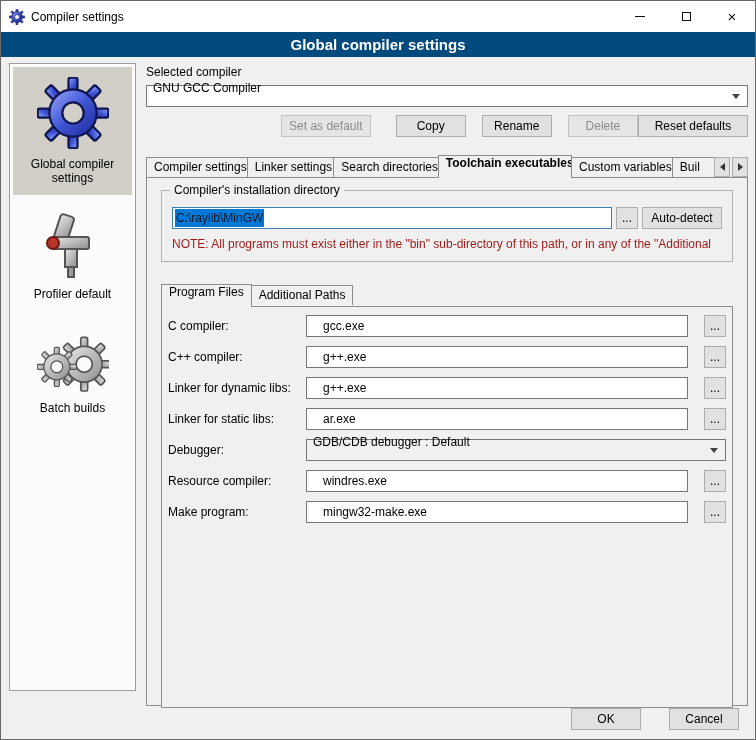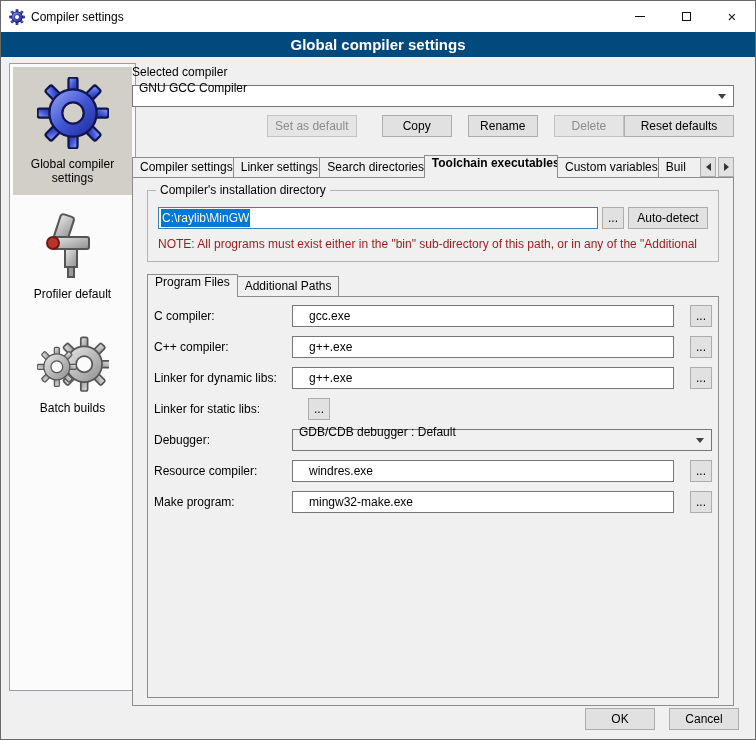--- a/index.html
+++ b/index.html
@@ -15,21 +15,21 @@
   .glyph-min{width:10px;height:1px;background:#111;display:block}
   .glyph-max{width:9px;height:9px;border:1px solid #111;display:block}
 
   .banner{height:25px;line-height:25px;background:#004a7e;color:#fff;text-align:center;font-weight:bold;font-size:15px}
 
   .sidebar{position:absolute;left:8px;top:62px;width:127px;height:628px;background:#fbfbfb;border:1px solid #999fa5;padding:3px;overflow:hidden}
   .side-item{display:flex;flex-direction:column;align-items:center;padding:10px 2px;margin-bottom:8px}
   .side-item.selected{background:#d2cfc8}
   .side-label{margin-top:8px;text-align:center;line-height:14px}
 
-  .main{position:absolute;left:131px;top:64px;width:602px}
+  .main{position:absolute;left:145px;top:64px;width:602px}
   .sect-label{height:14px;margin-bottom:6px}
   .combo{height:22px;background:#fff;border:1px solid #767676;display:flex;align-items:center;padding:0 22px 16px 6px;position:relative}
   .combo.gray{background:#f0f0f0}
   .combo.grow{flex:1}
   .combo .dd{position:absolute;right:7px;top:8px;width:0;height:0;border-left:4px solid transparent;border-right:4px solid transparent;border-top:5px solid #404040}
   .combo span{white-space:nowrap;overflow:hidden}
 
   .btn-row{display:flex;margin-top:8px;height:26px}
   .btn{height:22px;background:#e1e1e1;border:1px solid #acacac;display:flex;align-items:center;justify-content:center;white-space:nowrap;font-size:12px}
   .btn.disabled{color:#8b8b8b;background:#e5e5e5;border-color:#c3c3c3}
@@ -44,35 +44,35 @@
   .scroll-btn{width:16px;height:20px;background:#e1e1e1;border:1px solid #acacac;display:flex;align-items:center;justify-content:center}
   .tri-l{width:0;height:0;border-top:4px solid transparent;border-bottom:4px solid transparent;border-right:5px solid #333}
   .tri-r{width:0;height:0;border-top:4px solid transparent;border-bottom:4px solid transparent;border-left:5px solid #333}
 
   .tabpanel{border:1px solid #8c8c8c;background:#f0f0f0;height:529px;padding:12px 14px 10px;position:relative;z-index:1;margin-top:-1px}
 
   .groupbox{border:1px solid #b3b3b3;padding:16px 10px 10px;position:relative}
   .legend{position:absolute;top:-8px;left:8px;background:#f0f0f0;padding:0 4px;height:15px;line-height:15px}
   .dir-row{display:flex;height:22px}
   .dir-input{flex:1;background:#fff;border:1px solid #3c7fb1;display:flex;align-items:center;padding:0 2px;overflow:hidden}
-  .sel-text{background:#0078d7;color:#fef9c3;padding:2px 1px;white-space:nowrap}
+  .sel-text{background:#0078d7;color:#0f172a;padding:2px 1px;white-space:nowrap}
   .gap4{margin-left:4px}
   .browse{width:22px;flex:none}
   .autodetect{width:80px;flex:none}
   .note{margin-top:8px;color:#9c1a1a;white-space:nowrap;overflow:hidden;height:14px}
 
-  .subtabs{display:flex;align-items:flex-end;margin-top:12px;height:23px;position:relative;z-index:2}
+  .subtabs{display:flex;align-items:center;margin-top:22px;height:23px;position:relative;z-index:2}
   .subtabs .tab.active{font-weight:normal}
   .subpanel{border:1px solid #8c8c8c;background:#f0f0f0;height:402px;padding:8px 6px;margin-top:-1px;position:relative;z-index:1}
 
   .frow{display:flex;align-items:center;height:22px;margin-bottom:9px}
   .flabel{width:138px;flex:none;white-space:nowrap}
   .ftext{flex:1;height:22px;border:1px solid #767676;background:#fff;font:12px "Liberation Sans","DejaVu Sans",sans-serif;padding:0 16px;outline:none}
 
-  .footer{position:absolute;right:16px;bottom:9px;display:flex;gap:14px}
+  .footer{position:absolute;right:16px;bottom:9px;display:flex;gap:28px}
 </style>
 </head>
 <body>
 
 <svg width="0" height="0" style="position:absolute" aria-hidden="true">
   <defs>
     <linearGradient id="gradBlue" x1="0" y1="0" x2="1" y2="1">
       <stop offset="0" stop-color="#9aa8f8"></stop>
       <stop offset="0.5" stop-color="#4156d6"></stop>
       <stop offset="1" stop-color="#1b2694"></stop>
@@ -220,20 +220,21 @@
         </div>
 
         <div class="frow">
           <div class="flabel">Linker for dynamic libs:</div>
           <input class="ftext" value="g++.exe" style="">
           <div class="btn browse ml4">...</div>
         </div>
 
         <div class="frow">
           <div class="flabel">Linker for static libs:</div>
+          <input class="ftext" value="ar.exe" style="">
           <div class="btn browse ml4">...</div>
         </div>
 
         <div class="frow">
           <div class="flabel">Debugger:</div>
           <div class="combo gray grow">
             <span>GDB/CDB debugger : Default</span>
             <span class="dd"></span>
           </div>
         </div>

